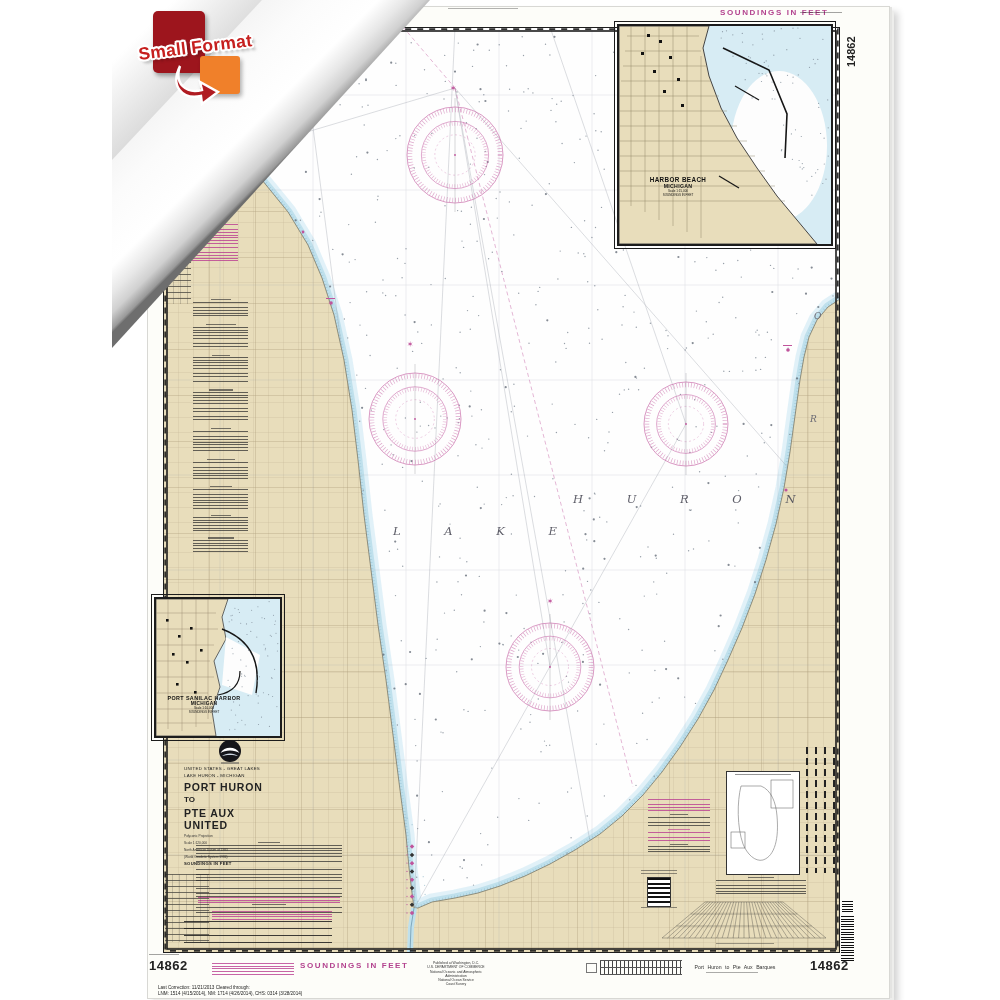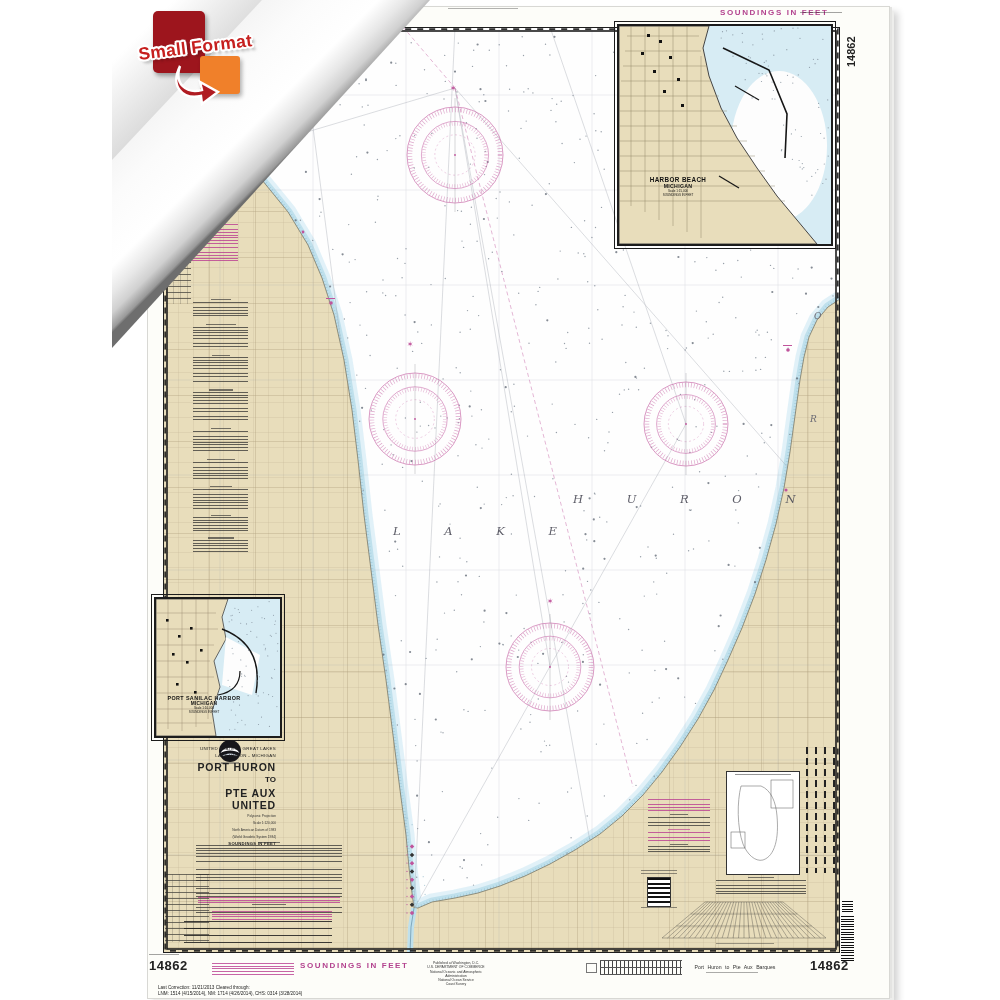--- a/index.html
+++ b/index.html
@@ -46,21 +46,21 @@
         font-size:17.5px;font-weight:bold;letter-spacing:.3px;color:#c6201f;
         text-shadow:-1.6px -1.6px 0 #fff,1.6px -1.6px 0 #fff,-1.6px 1.6px 0 #fff,1.6px 1.6px 0 #fff,
                     0 -2.1px 0 #fff,0 2.1px 0 #fff,-2.1px 0 0 #fff,2.1px 0 0 #fff,3px 4px 3px rgba(0,0,0,.3);}
   
   .inset{border:2px solid #1c1c1c;outline:1px solid #1c1c1c;outline-offset:2px;background:#d7ecf4;}
   .inset-label{position:absolute;text-align:center;color:#111;}
   .inset-label .l1{font-weight:bold;font-size:6.3px;letter-spacing:.4px;}
   .inset-label .l2{font-weight:bold;font-size:5.2px;letter-spacing:.3px;}
   .inset-label .l3{font-size:3px;}
   
-  #titleblock{left:184px;top:746px;width:92px;text-align:right;}
+  #titleblock{left:184px;top:766px;width:92px;text-align:left;}
   #titleblock .nation{font-size:4.4px;letter-spacing:.3px;margin-bottom:1.5px;}
   #titleblock .big{font-size:10.5px;font-weight:bold;letter-spacing:.8px;margin-top:3px;}
   #titleblock .to{font-size:8px;font-weight:bold;margin-top:2px;}
   #titleblock .proj{font-size:3.2px;line-height:1.3;margin-top:3px;color:#333;}
   #titleblock .snd{font-size:4.2px;font-weight:bold;margin-top:2px;letter-spacing:.3px;}
   .lakeword{font-family:"DejaVu Serif",serif;font-style:italic;font-size:11.5px;
             letter-spacing:20px;color:#4c4c58;opacity:.9;}
   .srcbox{background:#fff;border:1px solid #333;}
 </style>
 </head>

